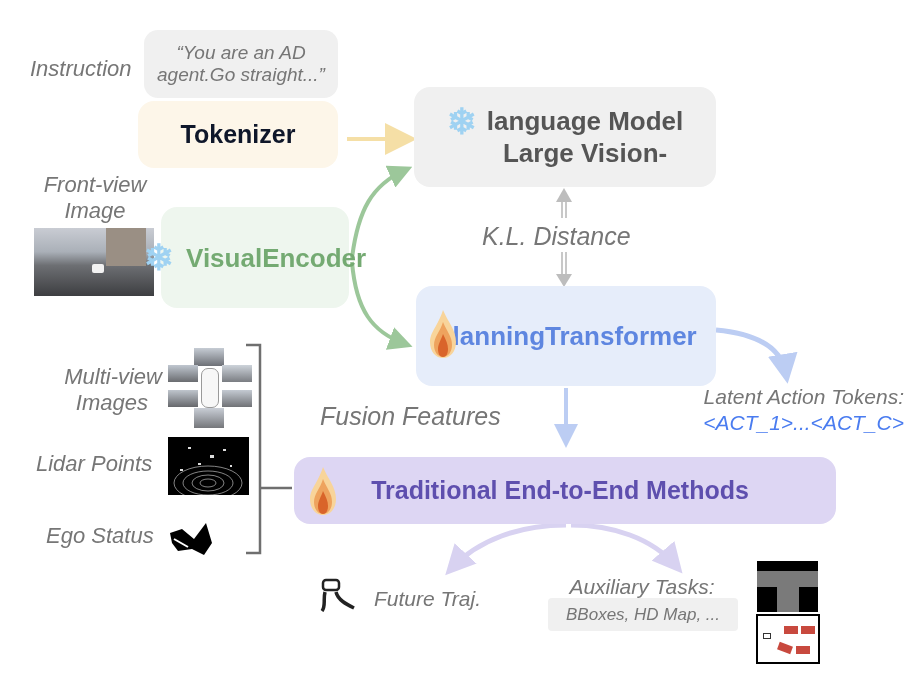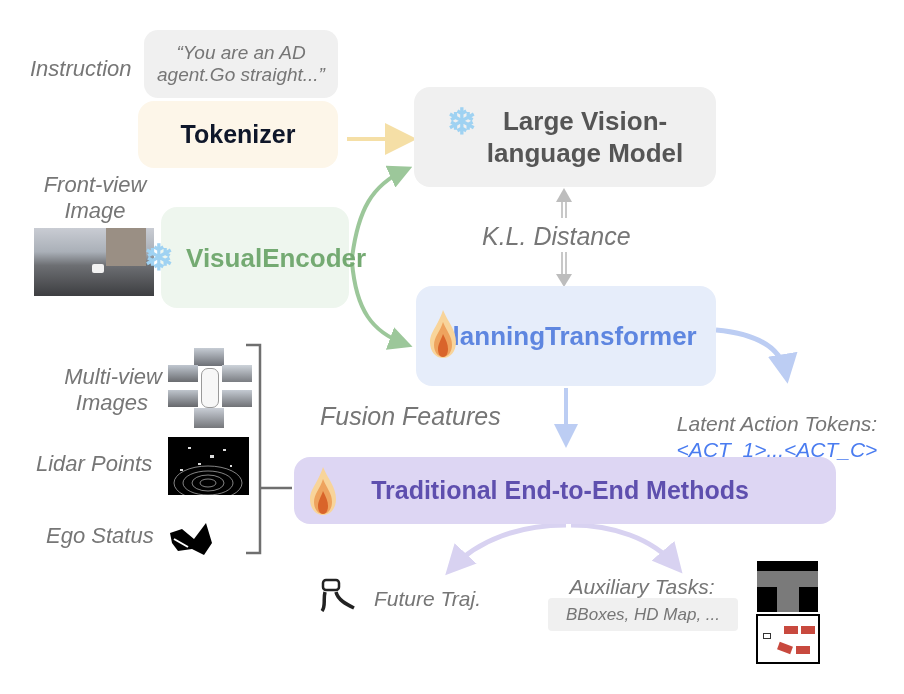--- a/index.html
+++ b/index.html
@@ -63,22 +63,22 @@
   <span class="lbl" style="font-size:19px; line-height:22px;">agent.Go straight...”</span>
 </div>
 
 <div class="box" style="left:138px; top:101px; width:200px; height:67px; background:#fdf6e9; color:#0f172a; font-size:25px;">
   <span>Tokenizer</span>
 </div>
 
 <div class="box" style="left:414px; top:87px; width:302px; height:100px; background:#f0f0f0; color:#555555; font-size:26px; line-height:32px;">
   <span class="snow" style="margin-right:10px; margin-top:-30px;">❄</span>
   <span style="display:flex; flex-direction:column;">
+    <span>language Model</span>
     <span>Large Vision-</span>
-    <span>language Model</span>
   </span>
 </div>
 
 <div class="abs lbl" style="left:30px; top:172px; width:130px; text-align:center;">
   <div>Front-view</div>
   <div>Image</div>
 </div>
 <div class="thumb" style="left:34px; top:228px; width:120px; height:68px; background:linear-gradient(180deg,#c9ccd3 0%,#aab0b8 35%,#6d6f73 55%,#3d3e41 100%);">
   <div style="position:absolute; left:72px; top:0; width:40px; height:38px; background:#9a8f84;"></div>
   <div style="position:absolute; left:58px; top:36px; width:12px; height:9px; background:#f2f2f2; border-radius:2px;"></div>
@@ -99,21 +99,21 @@
     <path d="M15,2 C20,14 28,22 28,34 C28,44 22,50 15,50 C8,50 2,44 2,34 C2,24 10,18 15,2 z" fill="#f8d49a"></path>
     <path d="M15,14 C19,24 24,28 24,37 C24,44 20,49 15,49 C10,49 6,44 6,37 C6,29 12,24 15,14 z" fill="#eea35e"></path>
     <path d="M15,26 C18,32 20,36 20,41 C20,46 18,49 15,49 C12,49 10,46 10,41 C10,36 13,32 15,26 z" fill="#d9642a"></path>
   </svg>
   <span style="display:flex; flex-direction:row;">
     <span>Planning</span>
     <span>Transformer</span>
   </span>
 </div>
 
-<div class="abs" style="left:650px; top:411px; width:254px; text-align:center;">
+<div class="abs" style="left:650px; top:384px; width:254px; text-align:right;">
   <div class="lbl" style="font-size:21px;">Latent Action Tokens:</div>
   <div class="lbl" style="font-size:21px; color:#4a7cf0;">&lt;ACT_1&gt;...&lt;ACT_C&gt;</div>
 </div>
 
 <div class="abs lbl" style="left:320px; top:403px; font-size:25px;">Fusion Features</div>
 
 <div class="abs lbl" style="left:30px; top:364px; width:132px; text-align:right;">
   <div>Multi-view</div>
   <div style="padding-right:14px;">Images</div>
 </div>

